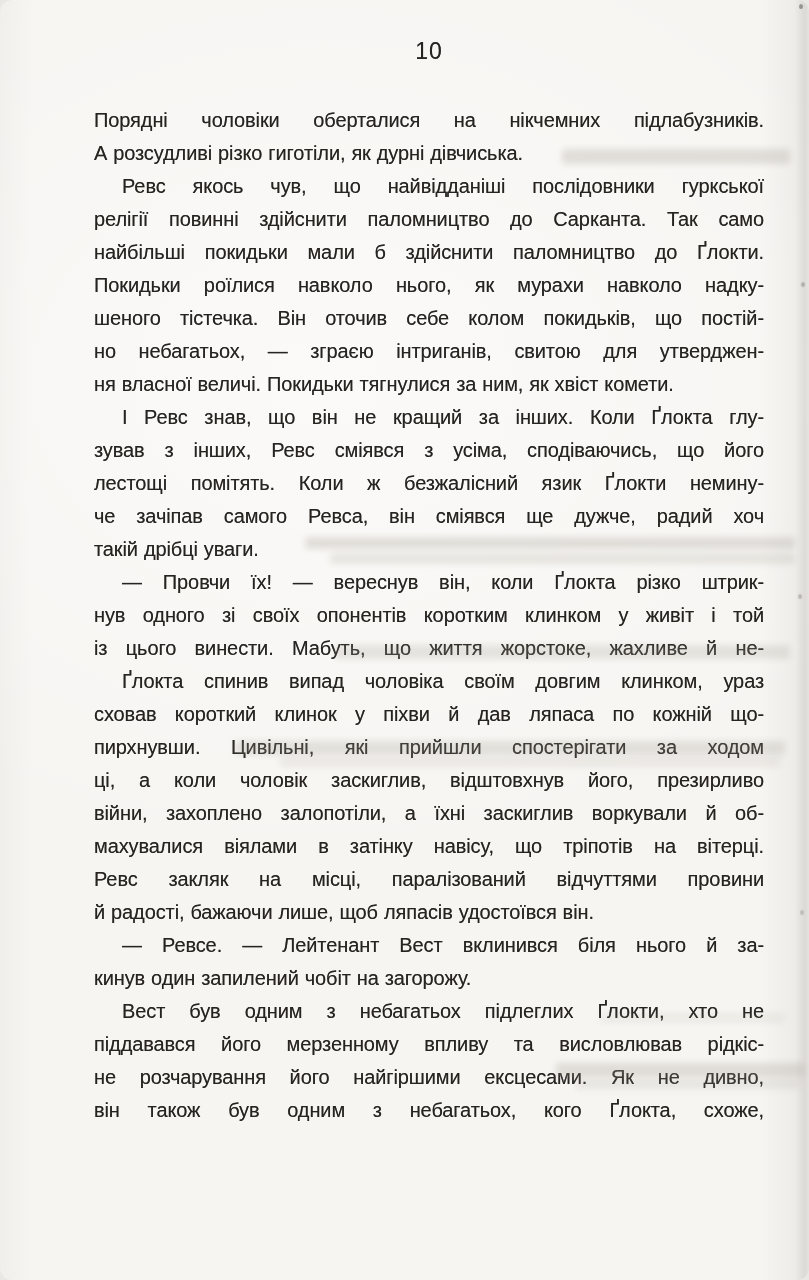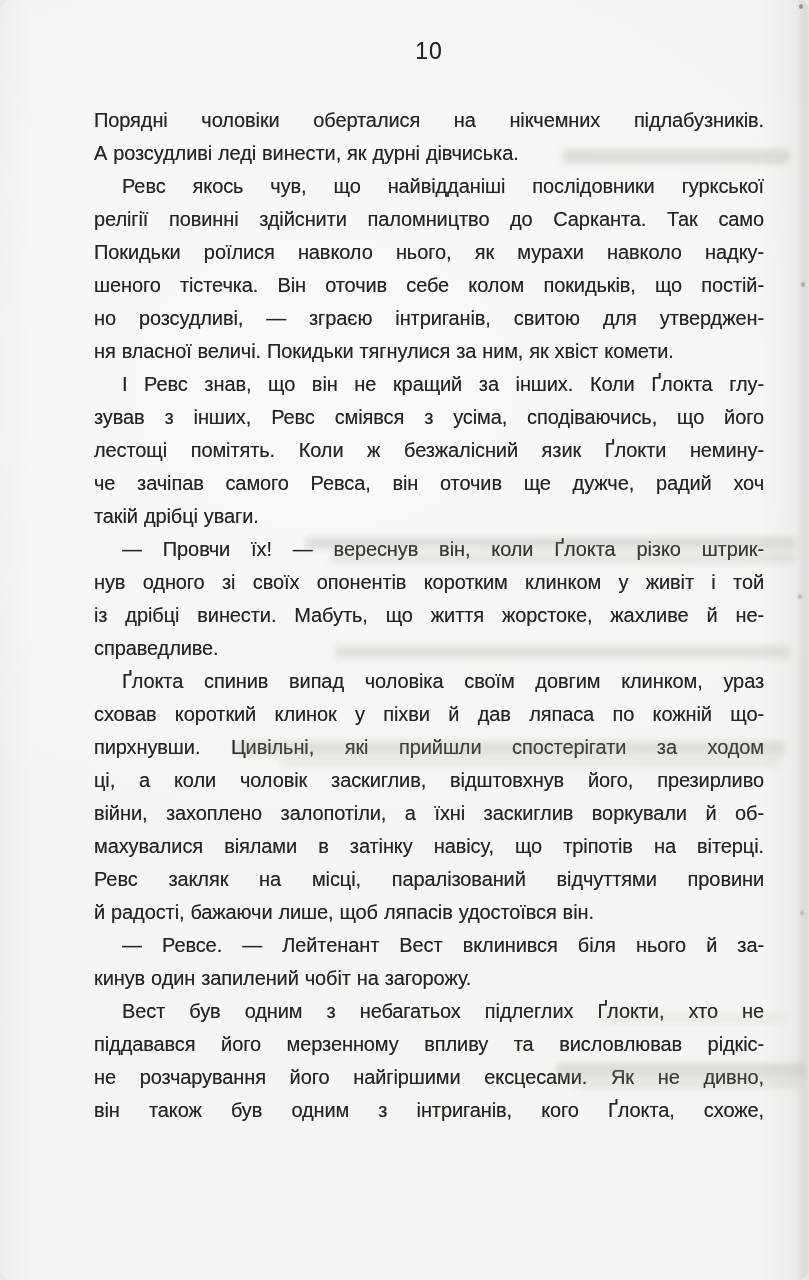--- a/index.html
+++ b/index.html
@@ -91,50 +91,50 @@
   }
 </style>
 </head>
 <body>
 
 <div class="page">
   <div class="page-number">10</div>
 
   <div class="text-block">
       <div class="line">Порядні чоловіки оберталися на нікчемних підлабузників.</div>
-      <div class="line para-end">А розсудливі леді винести, як дурні дівчиська.</div>
+      <div class="line para-end">А розсудливі різко гиготіли, як дурні дівчиська.</div>
       <div class="line indent">Ревс якось чув, що найвідданіші послідовники гуркської</div>
       <div class="line">релігії повинні здійснити паломництво до Сарканта. Так само</div>
+      <div class="line">найбільші покидьки мали б здійснити паломництво до Ґлокти.</div>
       <div class="line">Покидьки роїлися навколо нього, як мурахи навколо надку-</div>
       <div class="line">шеного тістечка. Він оточив себе колом покидьків, що постій-</div>
-      <div class="line">но розсудливі, — зграєю інтриганів, свитою для утверджен-</div>
+      <div class="line">но небагатьох, — зграєю інтриганів, свитою для утверджен-</div>
       <div class="line para-end">ня власної величі. Покидьки тягнулися за ним, як хвіст комети.</div>
       <div class="line indent">І Ревс знав, що він не кращий за інших. Коли Ґлокта глу-</div>
       <div class="line">зував з інших, Ревс сміявся з усіма, сподіваючись, що його</div>
       <div class="line">лестощі помітять. Коли ж безжалісний язик Ґлокти немину-</div>
-      <div class="line">че зачіпав самого Ревса, він оточив ще дужче, радий хоч</div>
+      <div class="line">че зачіпав самого Ревса, він сміявся ще дужче, радий хоч</div>
       <div class="line para-end">такій дрібці уваги.</div>
       <div class="line indent">— Провчи їх! — вереснув він, коли Ґлокта різко штрик-</div>
       <div class="line">нув одного зі своїх опонентів коротким клинком у живіт і той</div>
-      <div class="line">із дрібці винести. Мабуть, що життя жорстоке, жахливе й не-</div>
-      <div class="line para-end">справедливе.</div>
+      <div class="line">із цього винести. Мабуть, що життя жорстоке, жахливе й не-</div>
       <div class="line indent">Ґлокта спинив випад чоловіка своїм довгим клинком, ураз</div>
       <div class="line">сховав короткий клинок у піхви й дав ляпаса по кожній що-</div>
       <div class="line">пирхнувши. Цивільні, які прийшли спостерігати за ходом</div>
       <div class="line">ці, а коли чоловік заскиглив, відштовхнув його, презирливо</div>
       <div class="line">війни, захоплено залопотіли, а їхні заскиглив воркували й об-</div>
       <div class="line">махувалися віялами в затінку навісу, що тріпотів на вітерці.</div>
       <div class="line">Ревс закляк на місці, паралізований відчуттями провини</div>
       <div class="line para-end">й радості, бажаючи лише, щоб ляпасів удостоївся він.</div>
       <div class="line indent">— Ревсе. — Лейтенант Вест вклинився біля нього й за-</div>
       <div class="line para-end">кинув один запилений чобіт на загорожу.</div>
       <div class="line indent">Вест був одним з небагатьох підлеглих Ґлокти, хто не</div>
       <div class="line">піддавався його мерзенному впливу та висловлював рідкіс-</div>
       <div class="line">не розчарування його найгіршими ексцесами. Як не дивно,</div>
-      <div class="line">він також був одним з інтриганів, кого Ґлокта, схоже,</div>
+      <div class="line">він також був одним з небагатьох, кого Ґлокта, схоже,</div>
     </div>
 
   <div class="artifact a1"></div>
   <div class="artifact a2"></div>
   <div class="artifact a2b"></div>
   <div class="artifact a3"></div>
   <div class="artifact a4"></div>
   <div class="artifact a4b"></div>
   <div class="artifact a5"></div>
   <div class="artifact a5b"></div>

